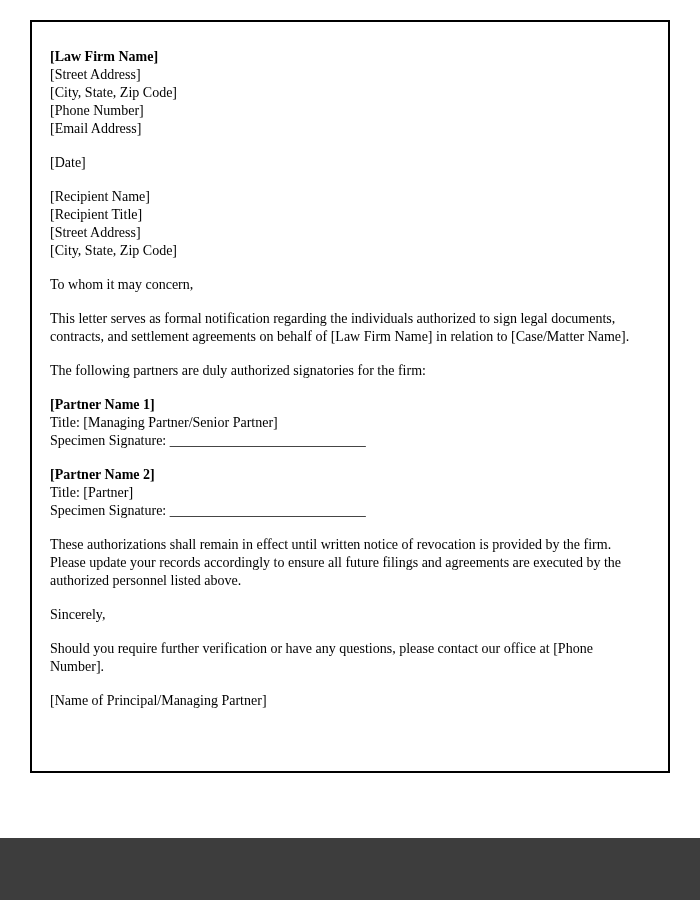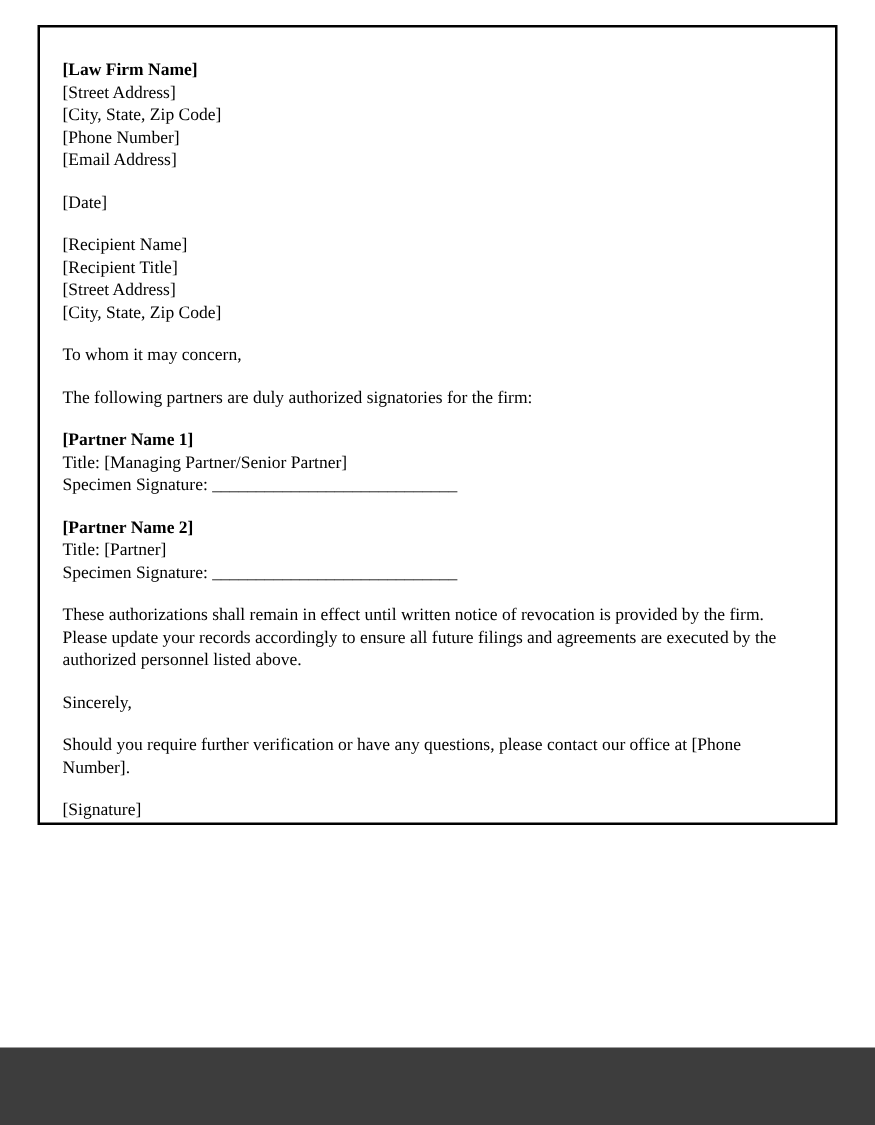--- a/index.html
+++ b/index.html
@@ -12,21 +12,21 @@
     height: 900px;
     position: relative;
     overflow: hidden;
     font-family: "Liberation Serif", "DejaVu Serif", serif;
   }
   .page {
     position: absolute;
     left: 30px;
     top: 20px;
     right: 30px;
-    height: 640px;
+    height: 753px;
     border: 2px solid #000000;
     box-sizing: border-box;
     padding: 26px 20px 0 18px;
     overflow: hidden;
     background: #ffffff;
     color: #000000;
     font-size: 14px;
   }
   .line {
     line-height: 18px;
@@ -72,20 +72,21 @@
     <div class="line">[Recipient Title]</div>
     <div class="line">[Street Address]</div>
     <div class="line">[City, State, Zip Code]</div>
   </div>
 
 
   <div class="block">
     <div class="line">To whom it may concern,</div>
   </div>
 
+  <div class="block para">This letter serves as formal notification regarding the individuals authorized to sign legal documents, contracts, and settlement agreements on behalf of [Law Firm Name] in relation to [Case/Matter Name].</div>
 
   <div class="block para">The following partners are duly authorized signatories for the firm:</div>
 
   <div class="block">
     <div class="line bold">[Partner Name 1]</div>
     <div class="line">Title: [Managing Partner/Senior Partner]</div>
     <div class="line">Specimen Signature: ____________________________</div>
   </div>
 
   <div class="block">
@@ -95,23 +96,20 @@
   </div>
 
   <div class="block para">These authorizations shall remain in effect until written notice of revocation is provided by the firm. Please update your records accordingly to ensure all future filings and agreements are executed by the authorized personnel listed above.</div>
 
   <div class="block">
     <div class="line">Sincerely,</div>
   </div>
 
   <div class="block para">Should you require further verification or have any questions, please contact our office at [Phone Number].</div>
 
-  <div class="block">
-    <div class="line">[Signature]</div>
-  </div>
 
   <div class="block">
     <div class="line">[Name of Principal/Managing Partner]</div>
   </div>
 
 </div>
 
 <div class="footer-band"></div>
 
 </body></html>

